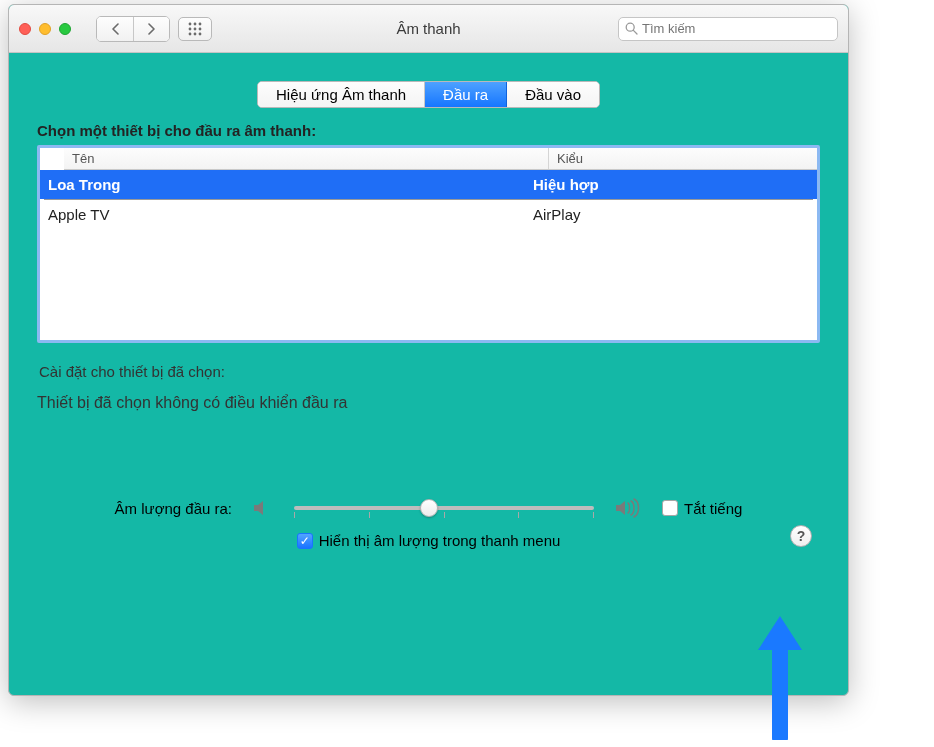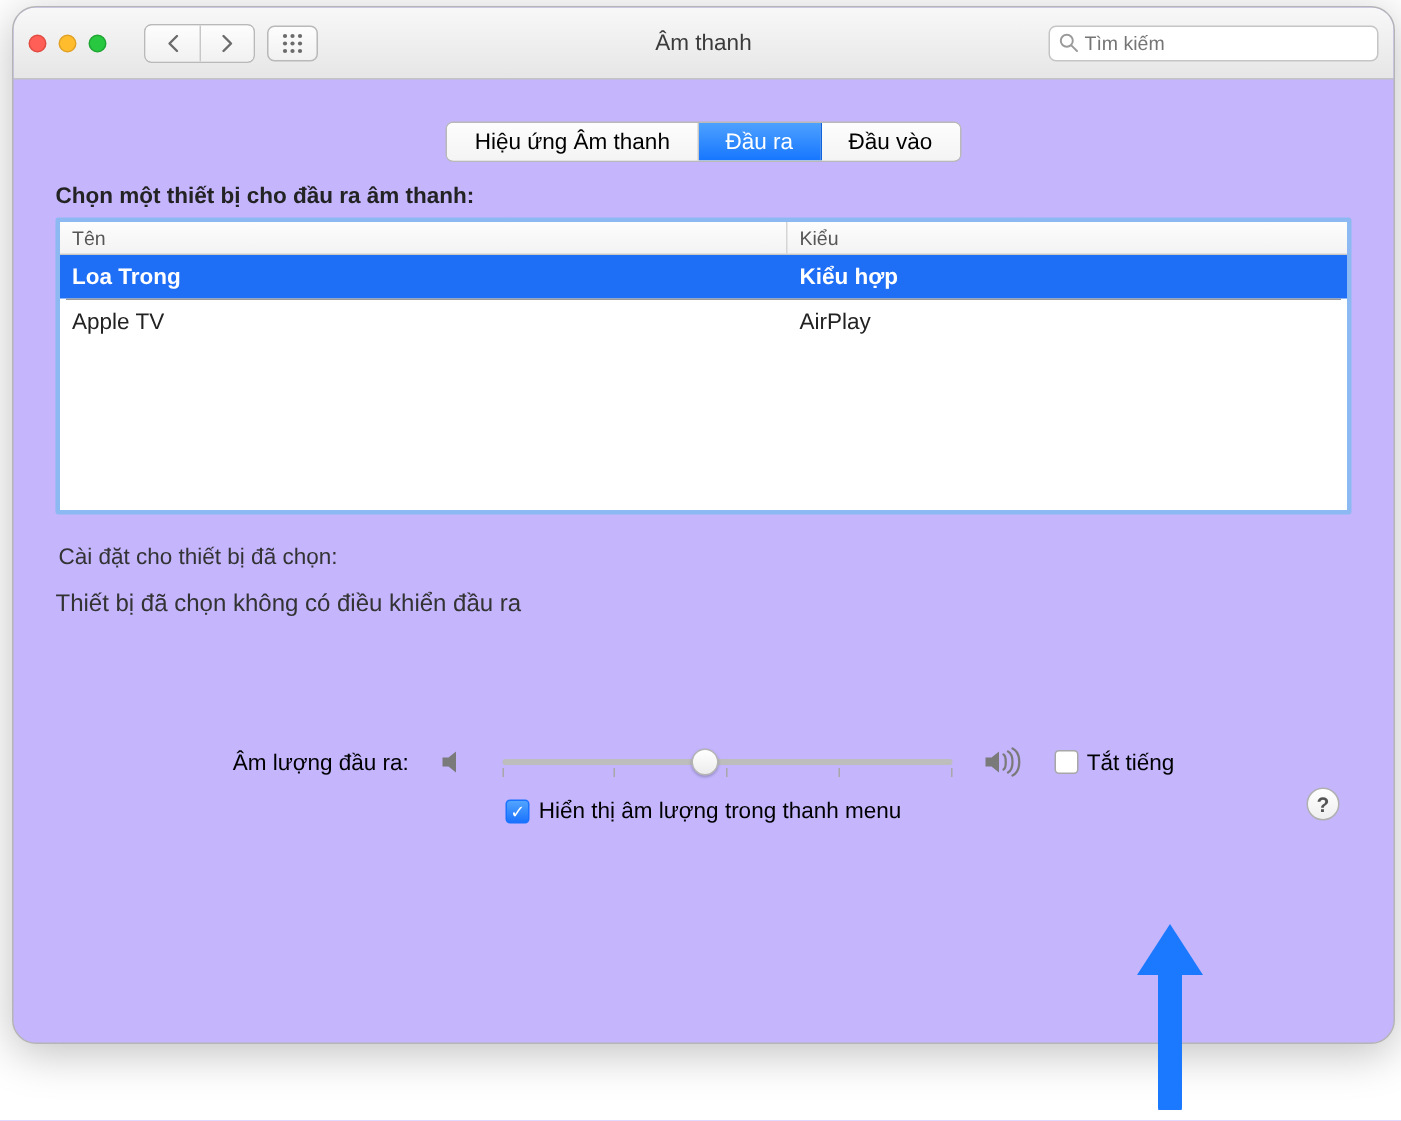--- a/index.html
+++ b/index.html
@@ -5,25 +5,25 @@
   * { box-sizing: border-box; margin: 0; padding: 0; }
   body {
     font-family: -apple-system, "Helvetica Neue", Arial, sans-serif;
     font-size: 13px;
     background: #fff;
     width: 934px;
     height: 747px;
     position: relative;
   }
   .window {
-    width: 922px;
+    width: 841px;
     height: 692px;
-    background: #c4b5fd;
+    background: #14b8a6;
     border: 1px solid #b5b5b5;
-    border-radius: 16px;
+    border-radius: 6px;
     box-shadow: 0 6px 30px rgba(0,0,0,0.25);
     position: absolute;
     top: 4px; left: 8px;
     overflow: hidden;
   }
   .titlebar {
     height: 48px;
     background: linear-gradient(#f8f8f8,#e6e6e6);
     border-bottom: 1px solid #c4c4c4;
     display: flex;
@@ -79,21 +79,21 @@
     margin:0 28px;
   }
   .panel h3{
     font-size:15px;font-weight:600;margin-bottom:6px;color:#232323;
   }
   .device-table{
     border:3px solid #8cb9f2;border-radius:2px;background:#fff;height:198px;overflow:hidden;
   }
   .dt-head{
     display:flex;background:linear-gradient(#fdfdfd,#f3f3f3);border-bottom:1px solid #c9c9c9;
-    color:#565656;font-size:13px;
+    color:#565656;font-size:13px;margin-left:24px;
   }
   .dt-head div{padding:3px 8px;}
   .dt-head .c1{flex:0 0 485px;border-right:1px solid #d5d5d5;}
   .dt-head .c2{flex:1;}
   .dt-body{}
   .dt-row{display:flex;font-size:15px;}
   .dt-row div{padding:6px 8px;}
   .dt-row .c1{flex:0 0 485px;}
   .dt-row .c2{flex:1;}
   .dt-row.selected{background:#1f6ef6;color:#fff;font-weight:bold;}
@@ -202,21 +202,21 @@
   <div class="panel">
     <h3>Chọn một thiết bị cho đầu ra âm thanh:</h3>
     <div class="device-table">
       <div class="dt-head">
         <div class="c1">Tên</div>
         <div class="c2">Kiểu</div>
       </div>
       <div class="dt-body">
         <div class="dt-row selected">
           <div class="c1">Loa Trong</div>
-          <div class="c2">Kiểu hợp</div>
+          <div class="c2">Hiệu hợp</div>
         </div>
         <div class="dt-row sep"></div>
         <div class="dt-row">
           <div class="c1">Apple TV</div>
           <div class="c2">AirPlay</div>
         </div>
       </div>
     </div>
 
     <div class="settings-label">Cài đặt cho thiết bị đã chọn:</div>

